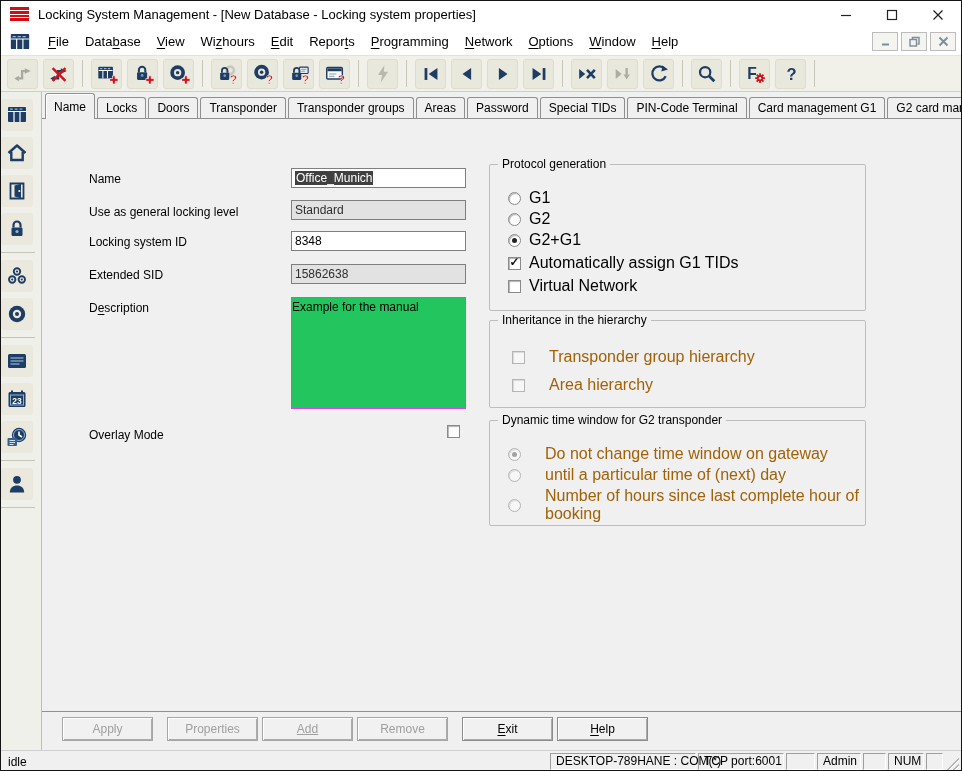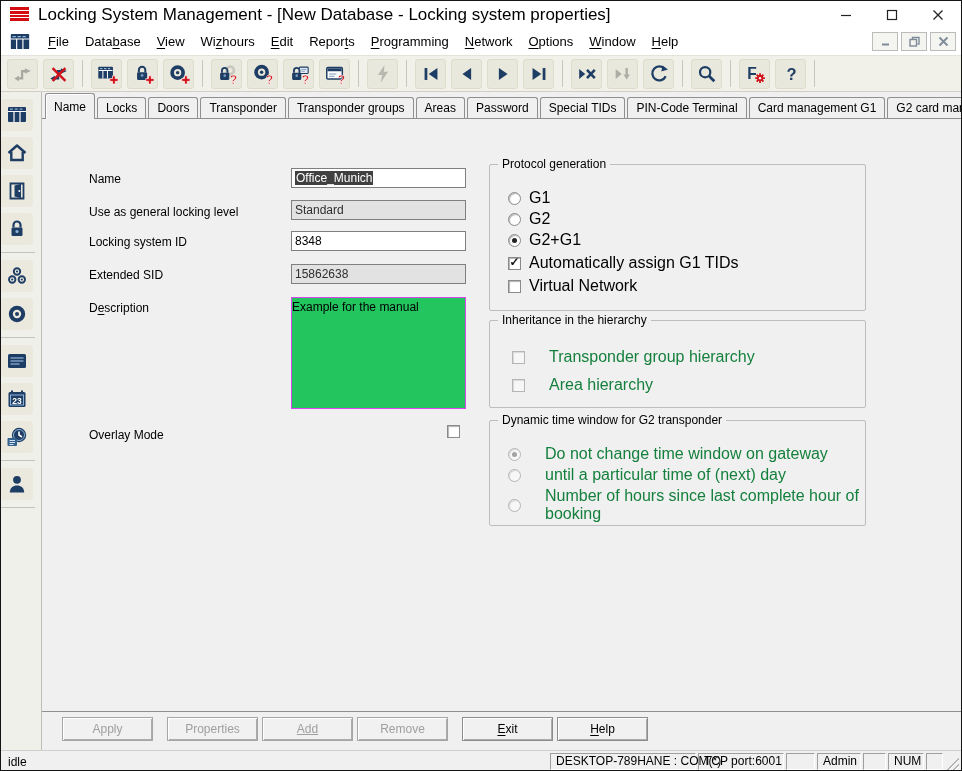--- a/index.html
+++ b/index.html
@@ -5,21 +5,21 @@
   * { box-sizing: border-box; margin: 0; padding: 0; }
   html,body { background:#8a8a8a; }
   body { font-family:"Liberation Sans", sans-serif; }
   .window { position:relative; width:962px; height:771px; background:#f0f0f0;
             border:1px solid #141414; overflow:hidden; }
 
   
   .titlebar { height:27px; background:#fff; display:flex; align-items:center; padding-left:9px; }
   .app-logo { width:19px; height:15px; flex:0 0 auto;
               background:repeating-linear-gradient(to bottom,#d40d12 0 2.8px,#fff 2.8px 3.8px); }
-  .title { font-size:17px; color:#000; margin-left:9px; flex:1; white-space:nowrap; overflow:hidden; }
+  .title { font-size:13px; color:#000; margin-left:9px; flex:1; white-space:nowrap; overflow:hidden; }
   .caption-buttons { display:flex; height:100%; }
   .cap-btn { width:46px; height:100%; display:flex; align-items:center; justify-content:center; }
 
   
   .menubar { height:27px; background:#fff; display:flex; align-items:center; padding-left:9px;
              font-size:13px; position:relative; }
   .mdi-icon { width:20px; height:17px; margin-right:10px; flex:0 0 auto; }
   .menu-item { padding:4px 8px; color:#000; white-space:nowrap; cursor:default; }
   .u { text-decoration:underline; text-underline-offset:2px; }
   .mdi-controls { position:absolute; right:5px; top:4px; display:flex; gap:3px; }
@@ -59,21 +59,21 @@
 
   .checkbox { width:13px; height:13px; background:#fff; border:1px solid #8a8a8a;
               box-shadow:inset 1px 1px 1px rgba(0,0,0,.3); position:relative; flex:0 0 auto; }
   .checkbox.checked::after { content:"✓"; position:absolute; left:0.5px; top:-2.5px;
               font-size:12px; font-weight:bold; color:#111; }
   .radio { width:13px; height:13px; background:#fff; border:1px solid #8a8a8a; border-radius:50%;
            box-shadow:inset 1px 1px 1px rgba(0,0,0,.3); position:relative; flex:0 0 auto; }
   .radio.selected::after { content:""; position:absolute; left:3px; top:3px; width:5px; height:5px;
            border-radius:50%; background:#222; }
   .ctl-row { position:absolute; display:flex; align-items:center; gap:8px; font-size:16px; color:#000; }
-  .ctl-row.disabled { color:#15803d;gap:24px; }
+  .ctl-row.disabled { color:#a16207;gap:24px; }
   .ctl-row.disabled .checkbox, .ctl-row.disabled .radio { border-color:#b5b5b5; background:#f7f7f7;
            box-shadow:inset 1px 1px 1px rgba(0,0,0,.12); }
   .ctl-row.disabled .radio.selected::after { background:#a2a2a2; }
 
   .groupbox { position:absolute; border:1px solid #bdbdbd; border-radius:2px; }
   .groupbox .gtitle { position:absolute; top:-8px; left:8px; background:#f0f0f0; padding:0 4px;
                       font-size:12px; color:#000; }
 
   .footer-sep { position:absolute; left:0; right:0; top:592px; border-top:1px solid #909090; }
   .btn { position:absolute; top:598px; width:91px; height:24px; font-size:12px; text-align:center;

